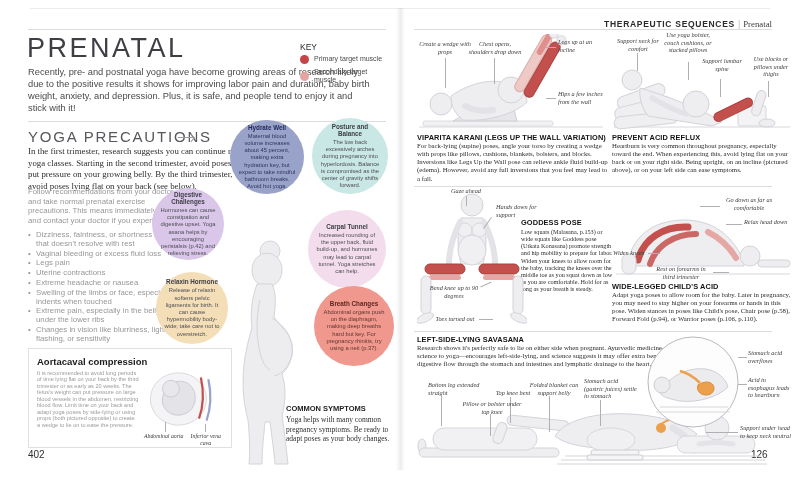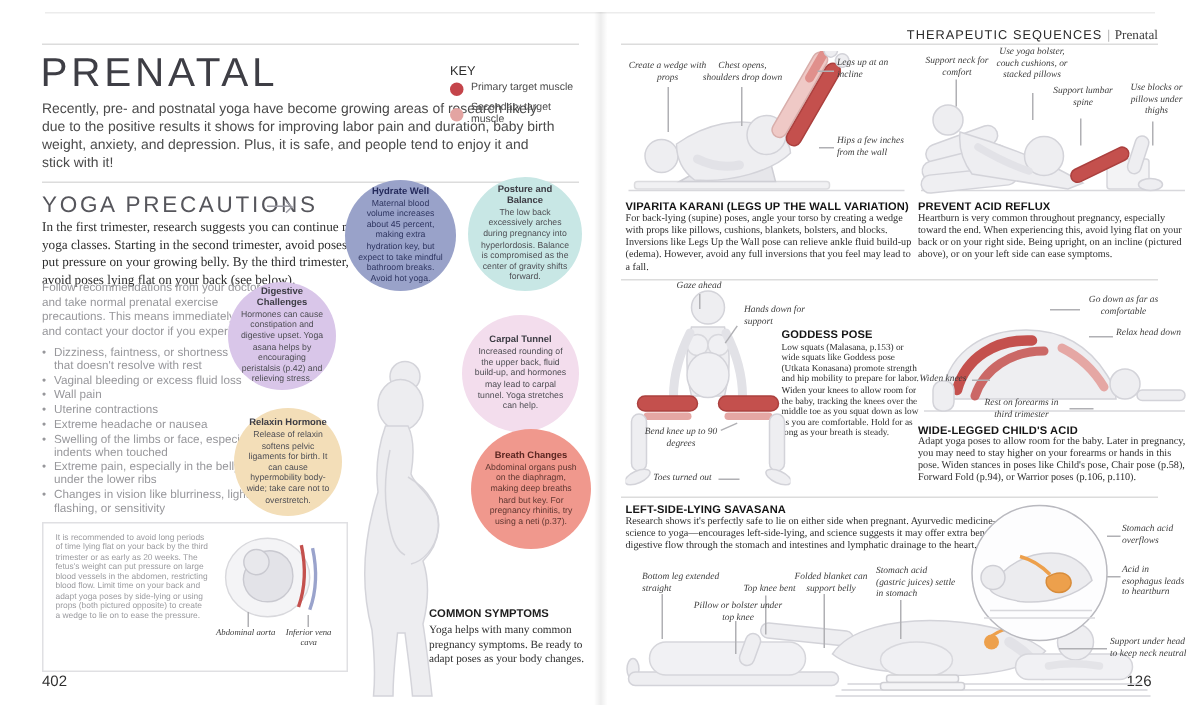--- a/index.html
+++ b/index.html
@@ -48,21 +48,21 @@
   .key-title { font-size:8.5px; font-weight:400; color:#2a2a2a; margin-bottom:3px; }
   .key-row { display:flex; align-items:center; margin-bottom:4px; }
   .key-dot { width:9px; height:9px; border-radius:50%; margin-right:5px; flex:0 0 auto; }
   .key-label { font-size:7px; line-height:1.15; color:#4a4a4a; }
 
   .cs-title { font-size:7.5px; font-weight:700; color:#1d1d1d; margin-bottom:2px; }
   .cs-body { font-family:"Liberation Serif", serif; font-size:7.5px; line-height:1.28; color:#2e2e2e; }
 
   
   .run-head { position:absolute; left:520px; top:13px; width:252px; text-align:right; }
-  .run-sec { font-size:8.5px; font-weight:400; letter-spacing:0.7px; color:#2b2b2b; }
+  .run-sec { font-size:8.5px; font-weight:700; letter-spacing:0.7px; color:#2b2b2b; }
   .run-sep { font-size:8.5px; color:#b9b9b9; padding:0 3px; }
   .run-topic { font-family:"Liberation Serif", serif; font-size:8.8px; color:#3d3d3d; }
 
   .pose-title { position:absolute; font-size:7.4px; font-weight:700; color:#141414; letter-spacing:0.1px; }
   .pose-body { position:absolute; font-family:"Liberation Serif", serif; font-size:6.8px;
     line-height:1.2; color:#2c2c2c; }
   .pose-body.small { font-size:6.2px; line-height:1.15; }
 
   .ann { position:absolute; font-family:"Liberation Serif", serif; font-style:italic;
     font-size:6.3px; line-height:1.2; color:#3d3d3d; text-align:center; z-index:4; }
@@ -86,29 +86,30 @@
   <div class="rule" style="left:28px; top:121px; width:358px;"></div>
 
   <div class="abs sec-heading" style="left:28px; top:128px;">YOGA PRECAUTIONS</div>
   <span class="flourish" style="left:178px; top:137px;"></span>
 
   <div class="abs lead serif" style="left:28px; top:146px; width:226px;">In the first trimester, research suggests you can continue regular yoga classes. Starting in the second trimester, avoid poses that put pressure on your growing belly. By the third trimester, avoid poses lying flat on your back (see below).</div>
   <div class="abs graybody" style="left:28px; top:187px; width:158px;">Follow recommendations from your doctor and take normal prenatal exercise precautions. This means immediately stop and contact your doctor if you experience:</div>
   <ul class="abs bullets" style="left:28px; top:231px; width:160px;">
     <li>Dizziness, faintness, or shortness of breath that doesn't resolve with rest</li>
     <li>Vaginal bleeding or excess fluid loss</li>
-    <li>Wall pain</li>
+    <li>Legs pain</li>
     <li>Uterine contractions</li>
     <li>Extreme headache or nausea</li>
     <li>Swelling of the limbs or face, especially that indents when touched</li>
     <li>Extreme pain, especially in the belly or under the lower ribs</li>
     <li>Changes in vision like blurriness, light flashing, or sensitivity</li>
   </ul>
 
   <div class="info-box" style="left:28px; top:348px; width:204px; height:100px; overflow:hidden;">
+    <div class="ib-title">Aortacaval compression</div>
     <div class="ib-row">
       <div class="ib-text">It is recommended to avoid long periods of time lying flat on your back by the third trimester or as early as 20 weeks. The fetus's weight can put pressure on large blood vessels in the abdomen, restricting blood flow. Limit time on your back and adapt yoga poses by side-lying or using props (both pictured opposite) to create a wedge to lie on to ease the pressure.</div>
       <div class="ib-fig">
         <svg viewBox="0 0 78 62" style="height:58px;">
           <ellipse cx="34" cy="31" rx="30" ry="28" fill="#f4f4f6" stroke="#d8d8dc"></ellipse>
           <path d="M26 14 C40 8 52 16 52 30 C52 42 42 50 30 48 C20 46 14 36 18 26 Z" fill="#e3e3e8" stroke="#c9c9d0"></path>
           <circle cx="26" cy="20" r="9" fill="#e8e8ec" stroke="#c9c9d0"></circle>
           <path d="M58 8 C61 22 61 38 56 52" stroke="#c4504d" stroke-width="2.4" fill="none"></path>
           <path d="M66 10 C69 24 69 40 64 54" stroke="#9aa3cc" stroke-width="2.4" fill="none"></path>
         </svg>

